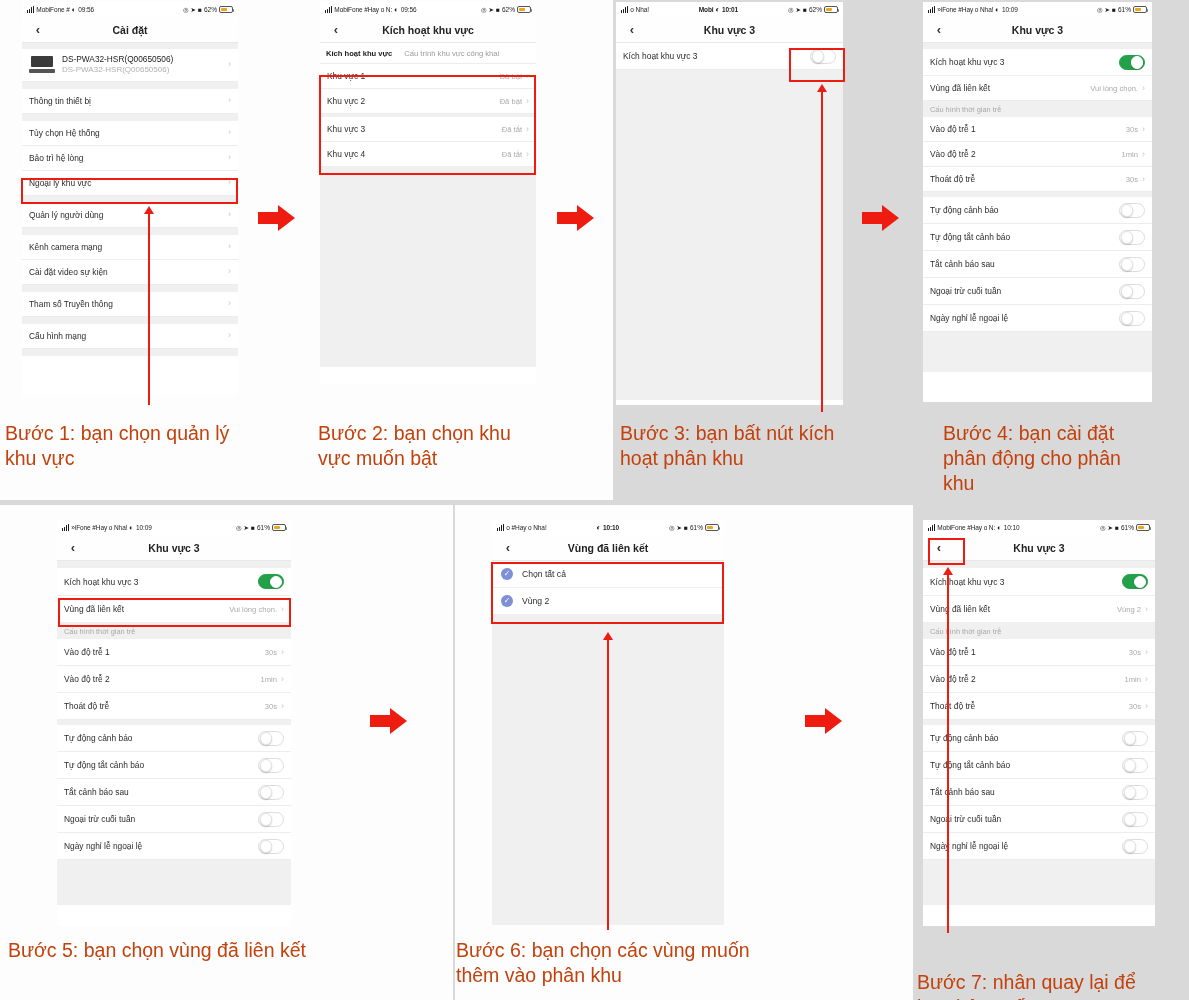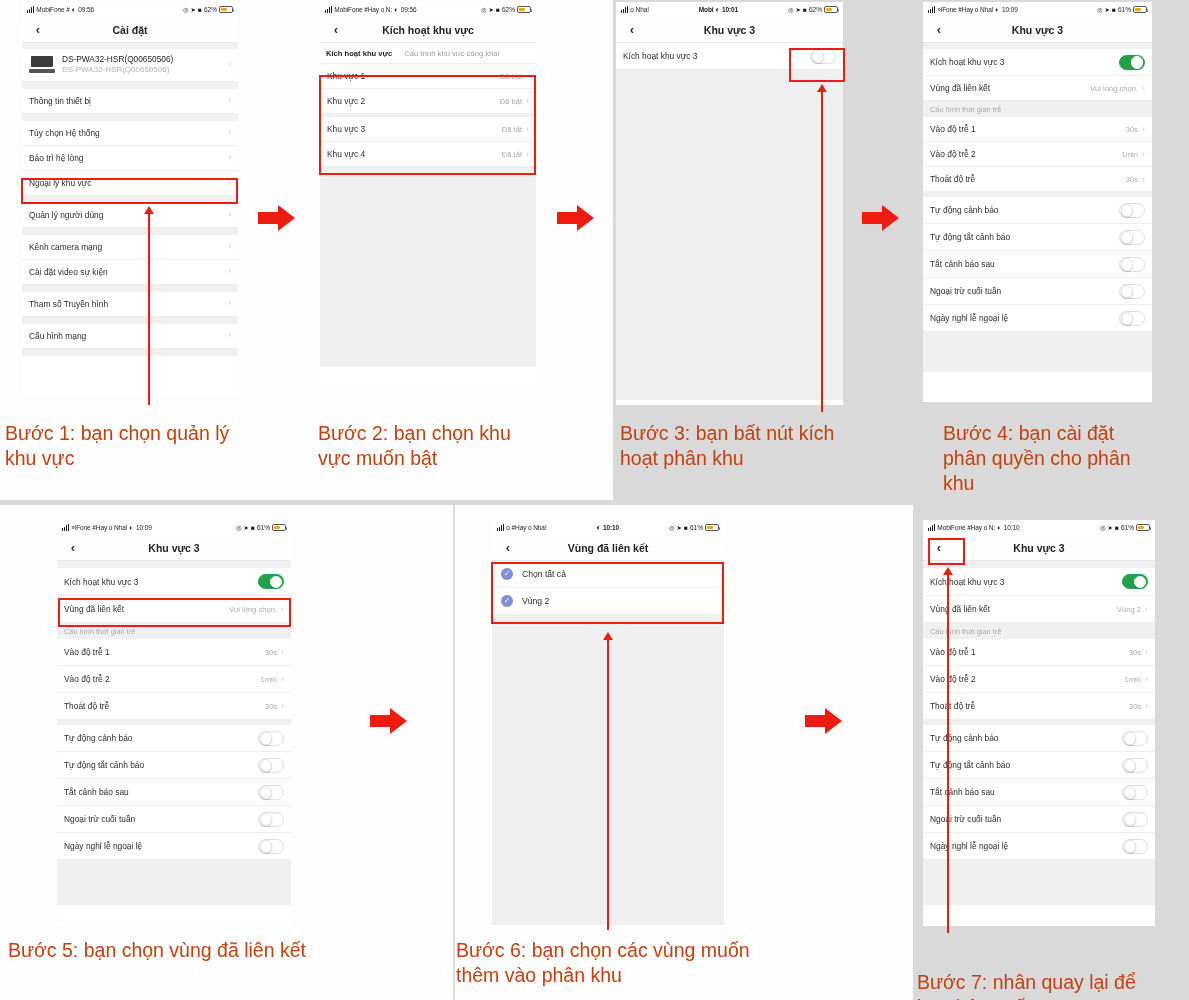--- a/index.html
+++ b/index.html
@@ -225,21 +225,21 @@
     <div class="row">
       <span class="lbl">Kênh camera mạng</span>
       <span class="chev">›</span>
     </div>
     <div class="row">
       <span class="lbl">Cài đặt video sự kiện</span>
       <span class="chev">›</span>
     </div>
     <div class="gap"></div>
     <div class="row">
-      <span class="lbl">Tham số Truyền hình</span>
+      <span class="lbl">Tham số Truyền thông</span>
       <span class="chev">›</span>
     </div>
     <div class="gap"></div>
     <div class="row">
       <span class="lbl">Cấu hình mạng</span>
       <span class="chev">›</span>
     </div>
     <div class="gap"></div>
   </div>
 </div>
@@ -451,21 +451,21 @@
   </div>
 </div>
 <div class="rarrow" style="left:862px;top:205px;width:39px;">
   <div class="stem"></div>
     <div class="head"></div>
 </div>
 
 <div class="caption" style="left:5px;top:421px;width:230px;">Bước 1: bạn chọn quản lý khu vực</div>
 <div class="caption" style="left:318px;top:421px;width:230px;">Bước 2: bạn chọn khu vực muốn bật</div>
 <div class="caption" style="left:620px;top:421px;width:220px;">Bước 3: bạn bất nút kích hoạt phân khu</div>
-<div class="caption" style="left:943px;top:421px;width:205px;">Bước 4: bạn cài đặt phân quyền cho phân khu</div>
+<div class="caption" style="left:943px;top:421px;width:205px;">Bước 4: bạn cài đặt phân động cho phân khu</div>
 <div class="pagenum" style="left:1142px;top:458px;">21</div>
 
 <div class="phone" style="left:57px;top:520px;width:234px;height:406px;">
   <div class="statusbar">
     <span class="sb-left">
       <span class="bars">
           <i></i>
           <i></i>
           <i></i>
           <i></i>

